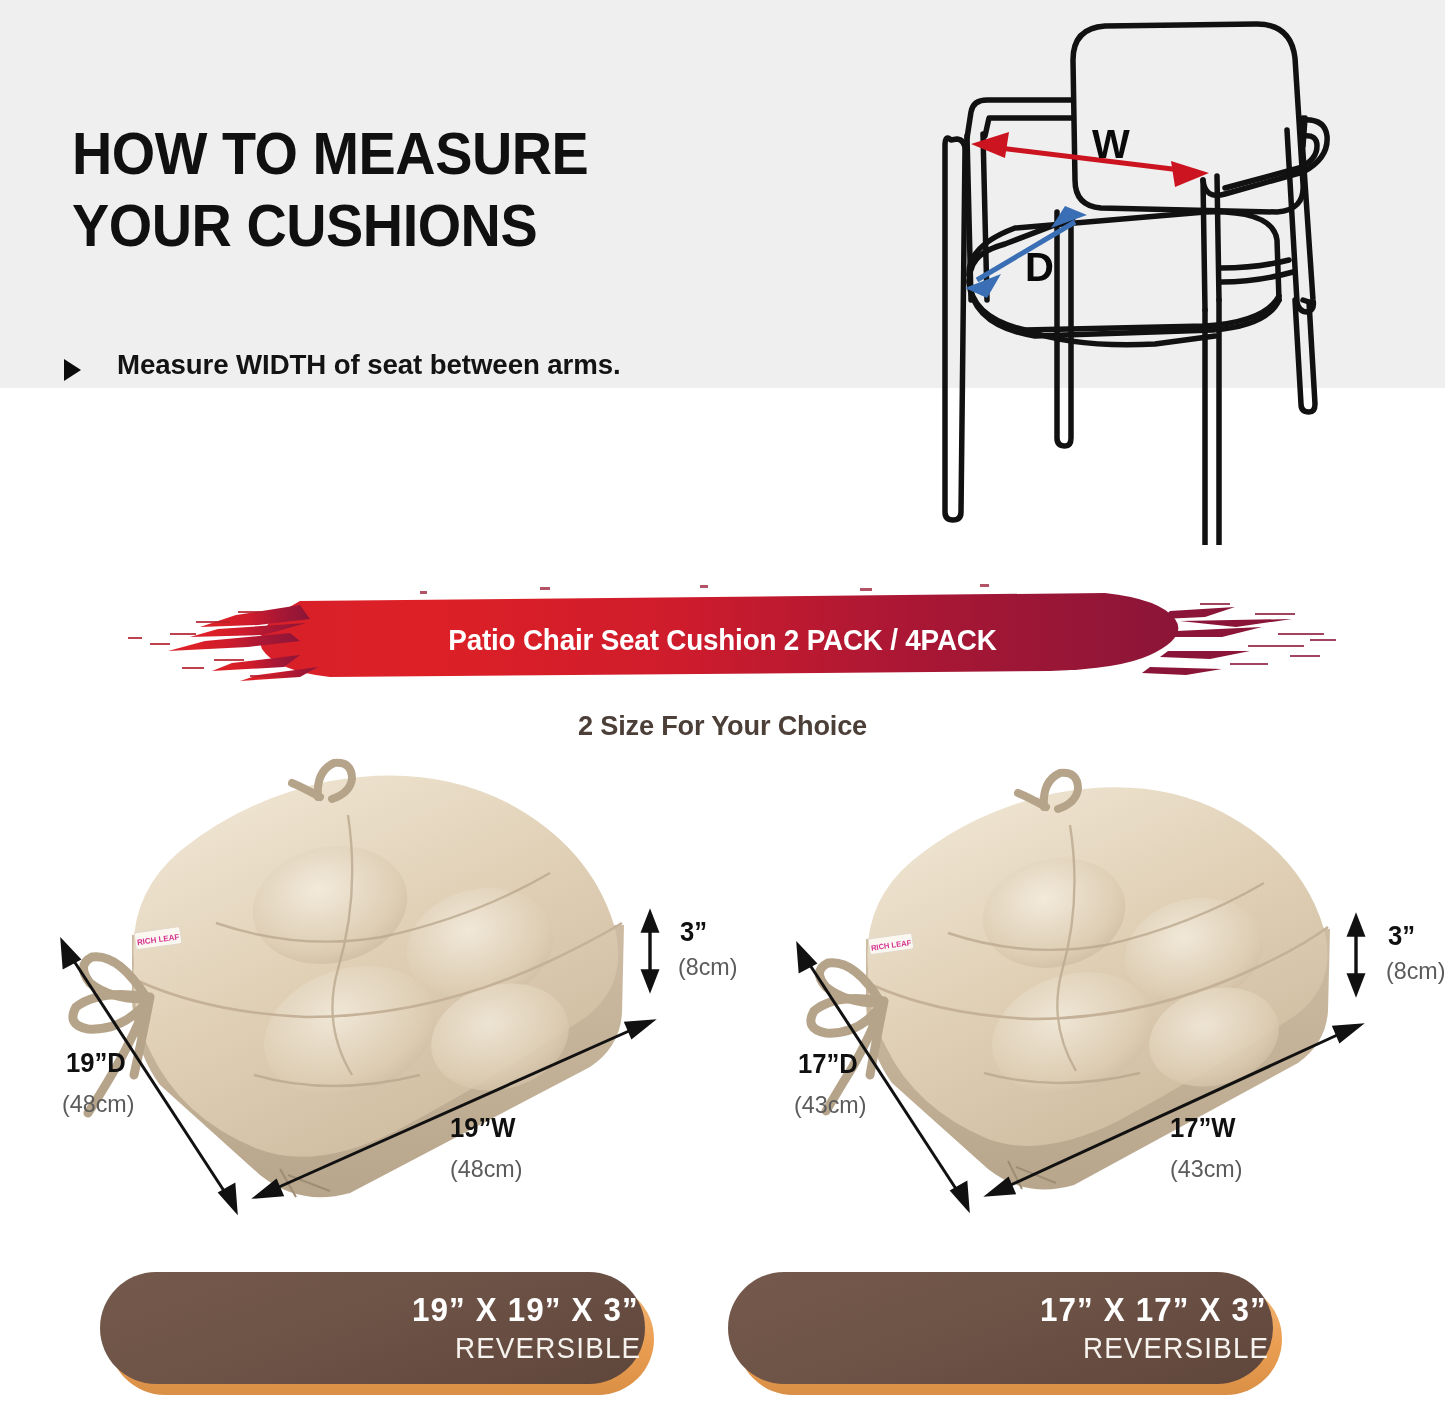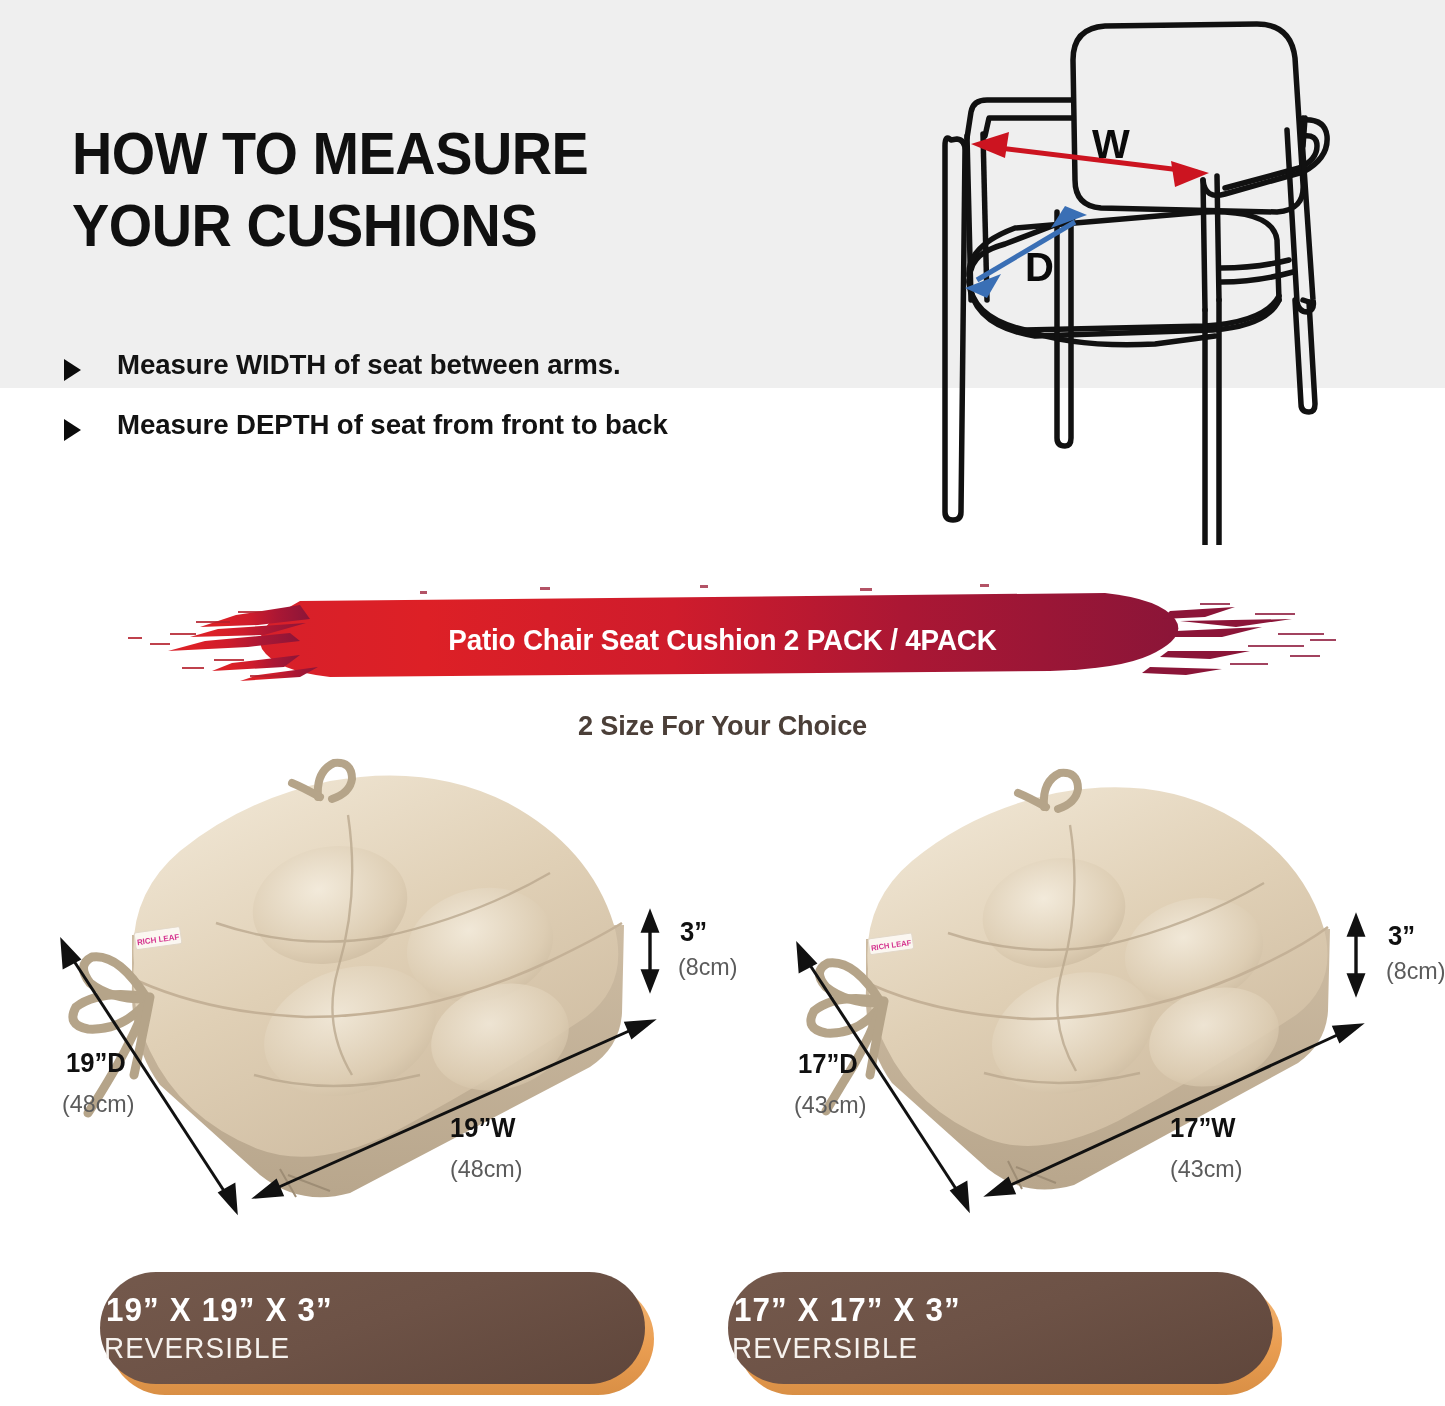--- a/index.html
+++ b/index.html
@@ -88,21 +88,21 @@
   #pill-right-wrap{ left:728px; }
   .pill-shadow{
     position:absolute; left:9px; top:11px; width:545px; height:112px;
     border-radius:56px;
     background:linear-gradient(180deg,#f3b777 0%,#ea9e52 55%,#d98f45 100%);
   }
   .pill-body{
     position:absolute; left:0; top:0; width:545px; height:112px;
     border-radius:56px;
     background:linear-gradient(160deg,#74594c 0%,#6d5246 48%,#5f463b 100%);
-    display:flex; flex-direction:column; align-items:flex-start; justify-content:center;
+    display:flex; flex-direction:column; align-items:flex-end; justify-content:center;
   }
   .pill-dims{
     font-size:33px; font-weight:700; color:#ffffff;
     letter-spacing:1.2px; transform:scaleX(.95); line-height:1;
     margin-bottom:8px;
   }
   .pill-rev{
     font-size:29px; font-weight:400; color:#f6f2ee;
     letter-spacing:1.2px; transform:scaleX(.96); line-height:1;
   }
@@ -112,24 +112,20 @@
 
 <div id="top-section">
 
   <div id="headline">HOW TO MEASURE
 YOUR CUSHIONS</div>
 
   <div id="bullet-list">
     <div class="bullet-row">
       <span class="bullet-tri"></span>
       <span class="bullet-text">Measure WIDTH of seat between arms.</span>
-    </div>
-    <div class="bullet-row">
-      <span class="bullet-tri"></span>
-      <span class="bullet-text">Measure DEPTH of seat from front to back</span>
     </div>
   </div>
 
   <svg id="chair-diagram" width="540" height="545" viewBox="0 0 540 545">
     <g fill="none" stroke="#111111" stroke-width="5.5" stroke-linecap="round" stroke-linejoin="round">
 
       <path d="M168 60 Q168 28 200 26 L352 24 Q386 24 390 58 L398 184 Q400 210 372 212 L196 208 Q170 206 170 180 Z"></path>
 
       <path d="M46 140 Q40 134 40 146 L40 512 Q40 520 48 520 Q56 520 56 512 L60 150 Q60 140 52 139 Z"></path>
 

